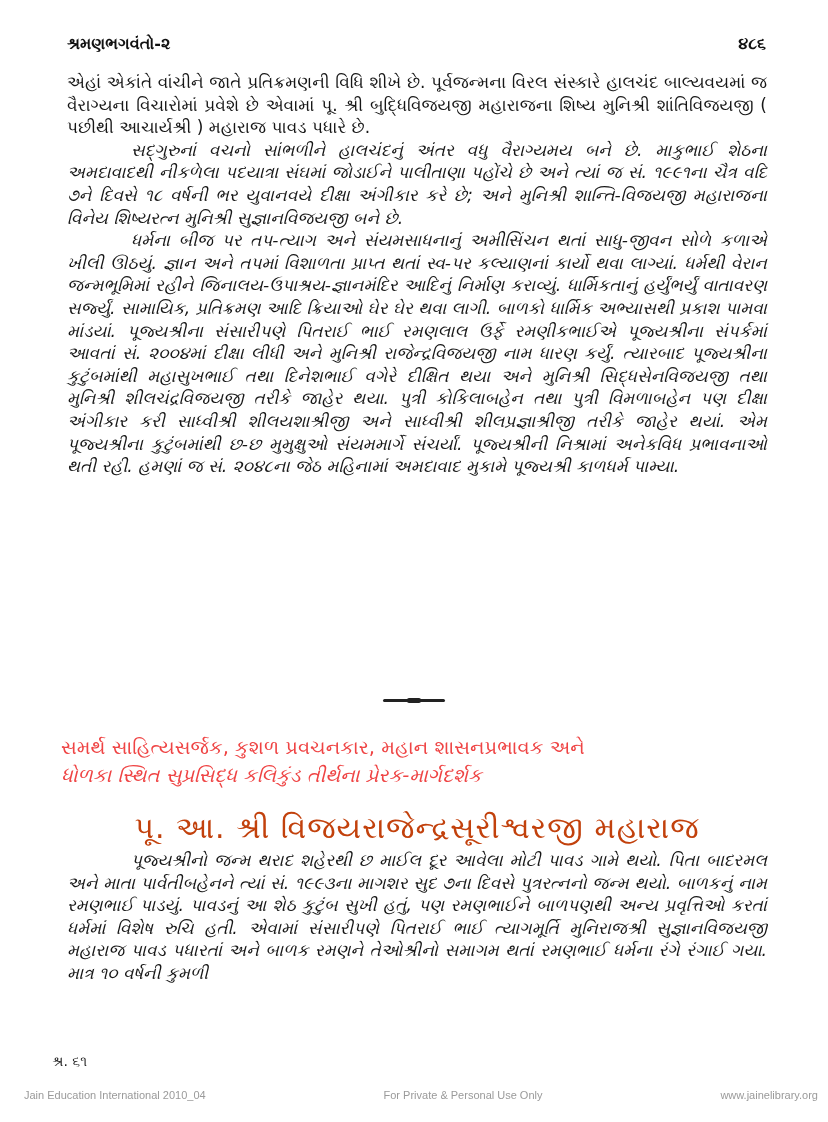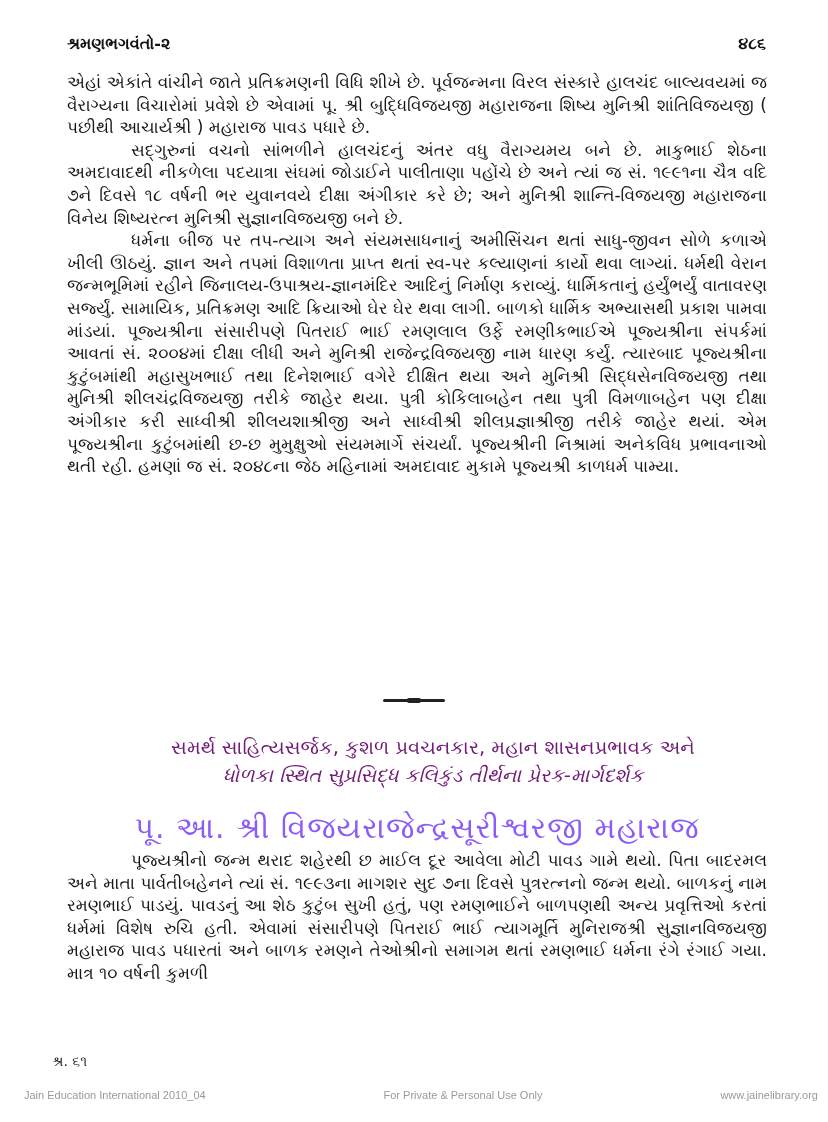--- a/index.html
+++ b/index.html
@@ -4,32 +4,32 @@
   <style>
     html, body { margin: 0; padding: 0; background: #ffffff; }
     body { width: 828px; height: 1122px; position: relative; overflow: hidden;
            font-family: "DejaVu Sans", sans-serif; color: #1a1a1a; }
     .page { position: absolute; left: 0; top: 0; width: 828px; height: 1122px; }
     .running-head { position: absolute; top: 34px; left: 67px; right: 62px; height: 24px;
                     display: flex; justify-content: space-between; align-items: flex-start;
                     font-size: 16px; font-weight: bold; color: #111; }
     .body { position: absolute; left: 67px; width: 700px; }
     .para { font-size: 17px; line-height: 22.6px; text-align: justify; margin: 0; color: #161616; }
-    .para.indent { text-indent: 64px; }
+    .para.indent { text-indent: 64px; font-style: italic; }
     .p1 { top: 71px; }
     .divider { position: absolute; top: 699px; left: 383px; width: 62px; height: 3px;
                background: #222; border-radius: 2px; }
     .divider::after { content: ""; position: absolute; left: 24px; top: -1px; width: 14px; height: 5px;
                       background: #222; border-radius: 2px; }
-    .subtitle { position: absolute; left: 83px; width: 700px; text-align: center;
-                font-size: 19.5px; line-height: 27px; color: #701a75; }
+    .subtitle { position: absolute; left: 61px; width: 700px; text-align: left;
+                font-size: 19.5px; line-height: 27px; color: #ef4444; }
     .sub1 { top: 734px; }
     .sub2 { top: 762px; font-style: italic; }
     .title { position: absolute; top: 808px; left: 67px; width: 700px; text-align: center;
-             font-size: 30px; line-height: 40px; color: #8b5cf6; letter-spacing: 1px; }
+             font-size: 30px; line-height: 40px; color: #c2410c; letter-spacing: 1px; }
     .body2 { top: 849px; }
     .folio { position: absolute; top: 1053px; left: 52px; font-size: 14px; color: #222; }
     .footer { position: absolute; top: 1089px; left: 24px; right: 10px; height: 16px;
               display: flex; justify-content: space-between; font-family: "Liberation Sans", sans-serif;
               font-size: 11px; color: #9a9a9a; }
     .footer span:nth-child(2) { }
   </style>
 </head>
 <body>
 

